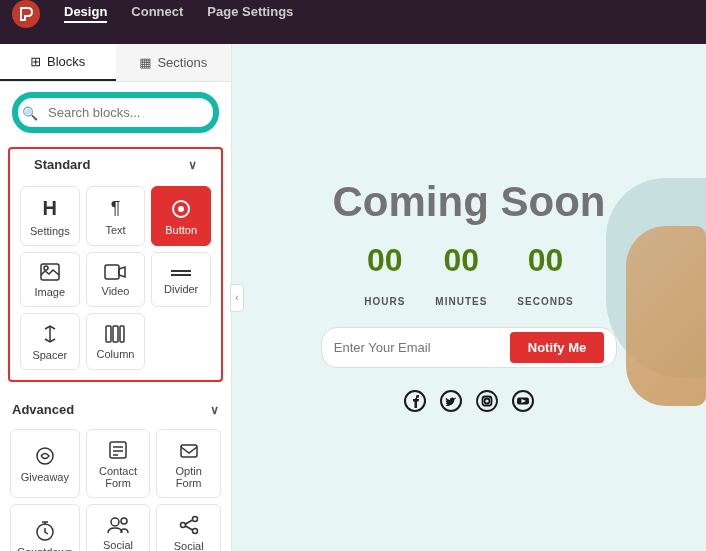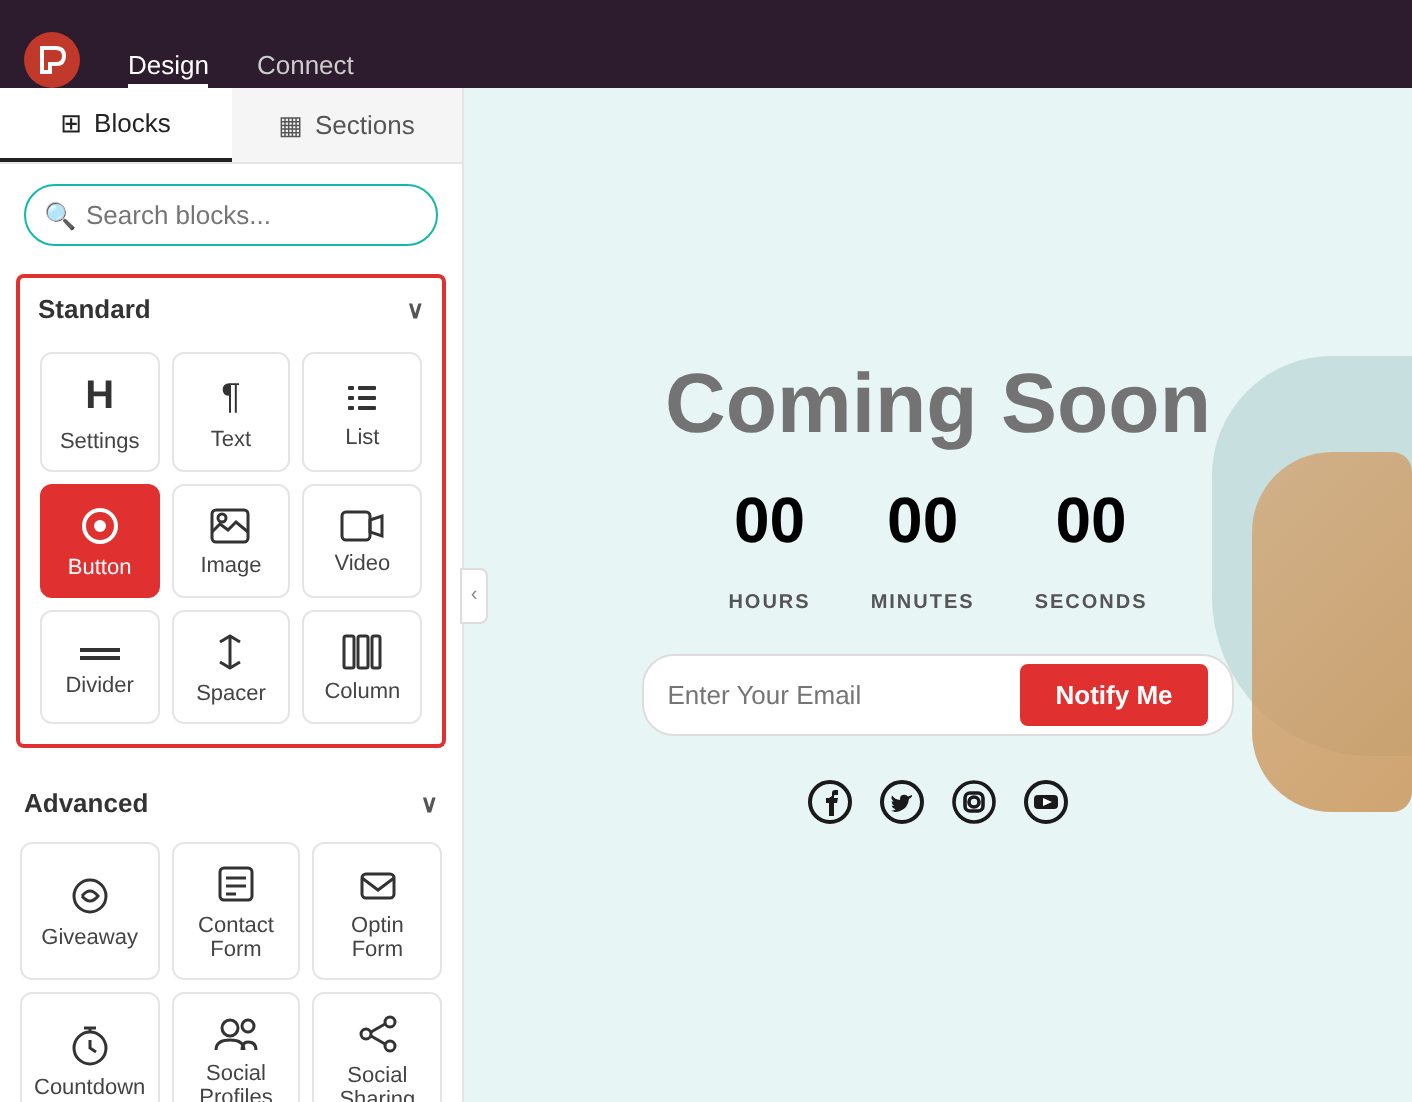--- a/index.html
+++ b/index.html
@@ -3,24 +3,25 @@
   <meta charset="utf-8">
   <style>
     * { margin: 0; padding: 0; box-sizing: border-box; }
     body { font-family: -apple-system, BlinkMacSystemFont, 'Segoe UI', sans-serif; width: 706px; height: 551px; overflow: hidden; display: flex; flex-direction: column; }
 
     
     .top-nav {
       background: #2d1b2e;
       height: 44px;
       display: flex;
-      align-items: flex-end;
+      align-items: flex-start;
       padding: 0 12px;
       gap: 24px;
       flex-shrink: 0;
+      font-weight: bold;
     }
     .nav-logo {
       width: 28px; height: 28px;
       background: #c0392b;
       border-radius: 50%;
       display: flex; align-items: center; justify-content: center;
       color: white; font-size: 14px;
     }
     .nav-tab {
       color: #ccc;
@@ -77,21 +78,21 @@
       border-bottom: 2px solid #222;
     }
 
     
     .search-wrap {
       padding: 10px 12px;
     }
     .search-input {
       width: 100%;
       padding: 7px 10px 7px 30px;
-      border: 1px solid #14b8a6;
+      border: 6px solid #14b8a6;
       border-radius: 20px;
       font-size: 13px;
       color: #555;
       background: #fff;
       outline: none;
     }
     .search-wrap-inner {
       position: relative;
     }
     .search-icon-inner {
@@ -101,21 +102,21 @@
       transform: translateY(-50%);
       color: #aaa;
       font-size: 13px;
     }
 
     
     .section-header {
       display: flex;
       align-items: center;
       justify-content: space-between;
-      padding: 8px 9px 6px;
+      padding: 8px 24px 6px;
       font-size: 13px;
       font-weight: 600;
       color: #333;
       border: 2px solid #e03030;
       margin: 4px 8px 0;
       border-radius: 4px 4px 0 0;
       border-bottom: none;
       background: #fff;
     }
     .section-header-advanced {
@@ -218,21 +219,21 @@
       margin-bottom: 20px;
     }
     .countdown-item {
       display: flex;
       flex-direction: column;
       align-items: center;
     }
     .countdown-number {
       font-size: 32px;
       font-weight: 700;
-      color: #000000;
+      color: #4d7c0f;
       line-height: 1;
     }
     .countdown-label {
       font-size: 10px;
       font-weight: 600;
       color: #555;
       letter-spacing: 1px;
       margin-top: 20px;
     }
     .email-row {
@@ -326,20 +327,21 @@
 <body>
 
 <nav class="top-nav">
   <div class="nav-logo">
     <svg width="16" height="16" viewBox="0 0 16 16" fill="white">
       <path d="M3 2 L10 2 Q14 2 14 6 Q14 10 10 10 L7 10 L7 14 L3 14 Z" fill="none" stroke="white" stroke-width="2"></path>
     </svg>
   </div>
   <div class="nav-tab active">Design</div>
   <div class="nav-tab">Connect</div>
+  <div class="nav-tab">Page Settings</div>
 </nav>
 
 <div class="main-layout">
 
   <div class="sidebar-wrap">
     <div class="sidebar">
 
       <div class="sidebar-tabs">
         <div class="sidebar-tab active">
           <span>⊞</span>
@@ -368,33 +370,20 @@
         <div class="block-item">
           <div class="block-icon" style="font-size:20px; font-weight:700;">H</div>
           <span class="block-label">Settings</span>
         </div>
 
         <div class="block-item">
           <div class="block-icon" style="font-size:18px;">¶</div>
           <span class="block-label">Text</span>
         </div>
 
-        <div class="block-item">
-          <div class="block-icon">
-            <svg width="18" height="18" viewBox="0 0 18 18" fill="#333">
-              <rect x="2" y="3" width="3" height="2" rx="0.5"></rect>
-              <rect x="7" y="3" width="9" height="2" rx="0.5"></rect>
-              <rect x="2" y="8" width="3" height="2" rx="0.5"></rect>
-              <rect x="7" y="8" width="9" height="2" rx="0.5"></rect>
-              <rect x="2" y="13" width="3" height="2" rx="0.5"></rect>
-              <rect x="7" y="13" width="9" height="2" rx="0.5"></rect>
-            </svg>
-          </div>
-          <span class="block-label">List</span>
-        </div>
 
         <div class="block-item active">
           <div class="block-icon">
             <svg width="20" height="20" viewBox="0 0 20 20">
               <circle cx="10" cy="10" r="8" fill="none" stroke="white" stroke-width="2"></circle>
               <circle cx="10" cy="10" r="3" fill="white"></circle>
             </svg>
           </div>
           <span class="block-label">Button</span>
         </div>

